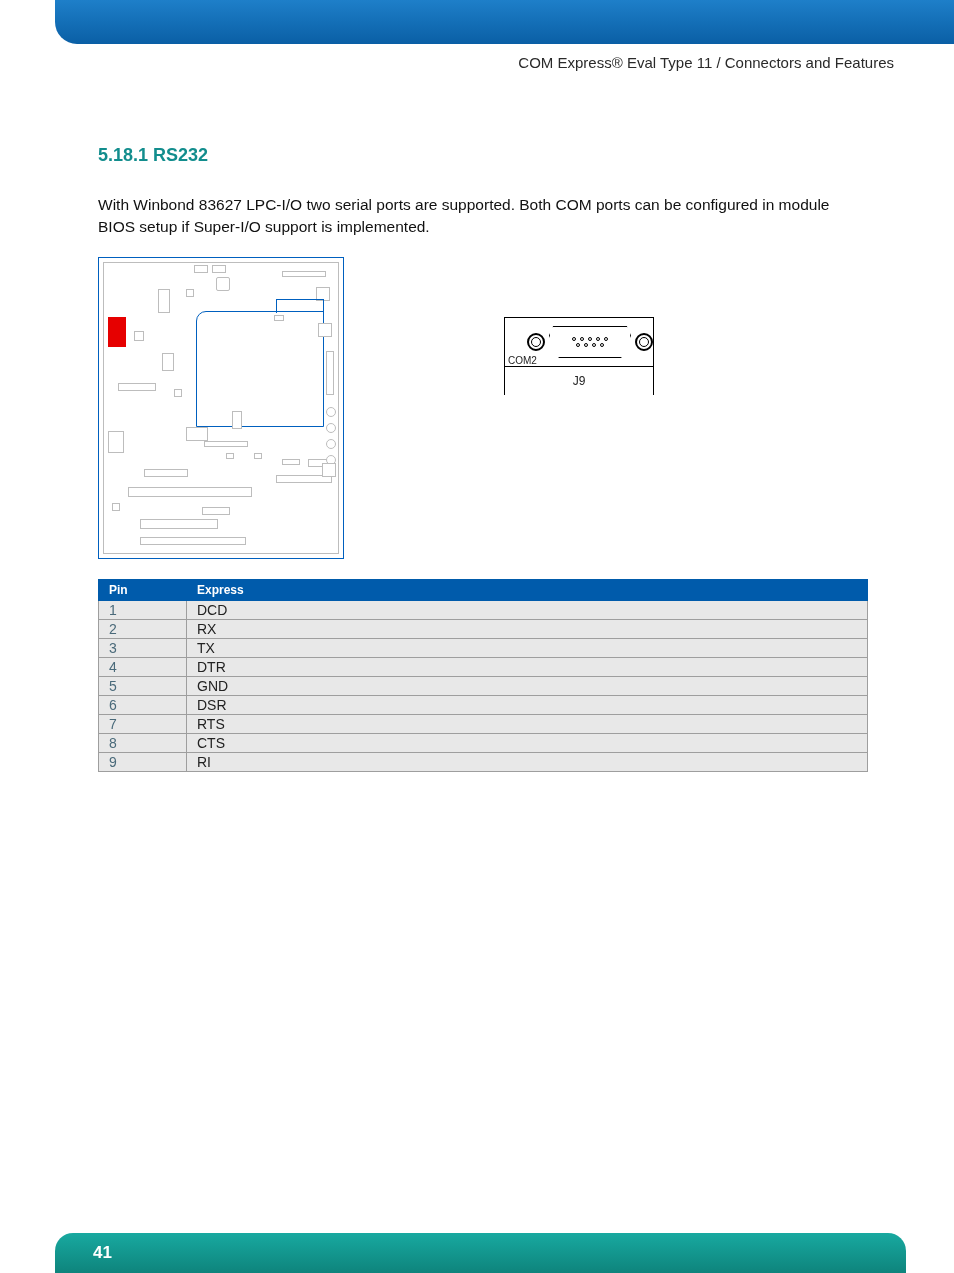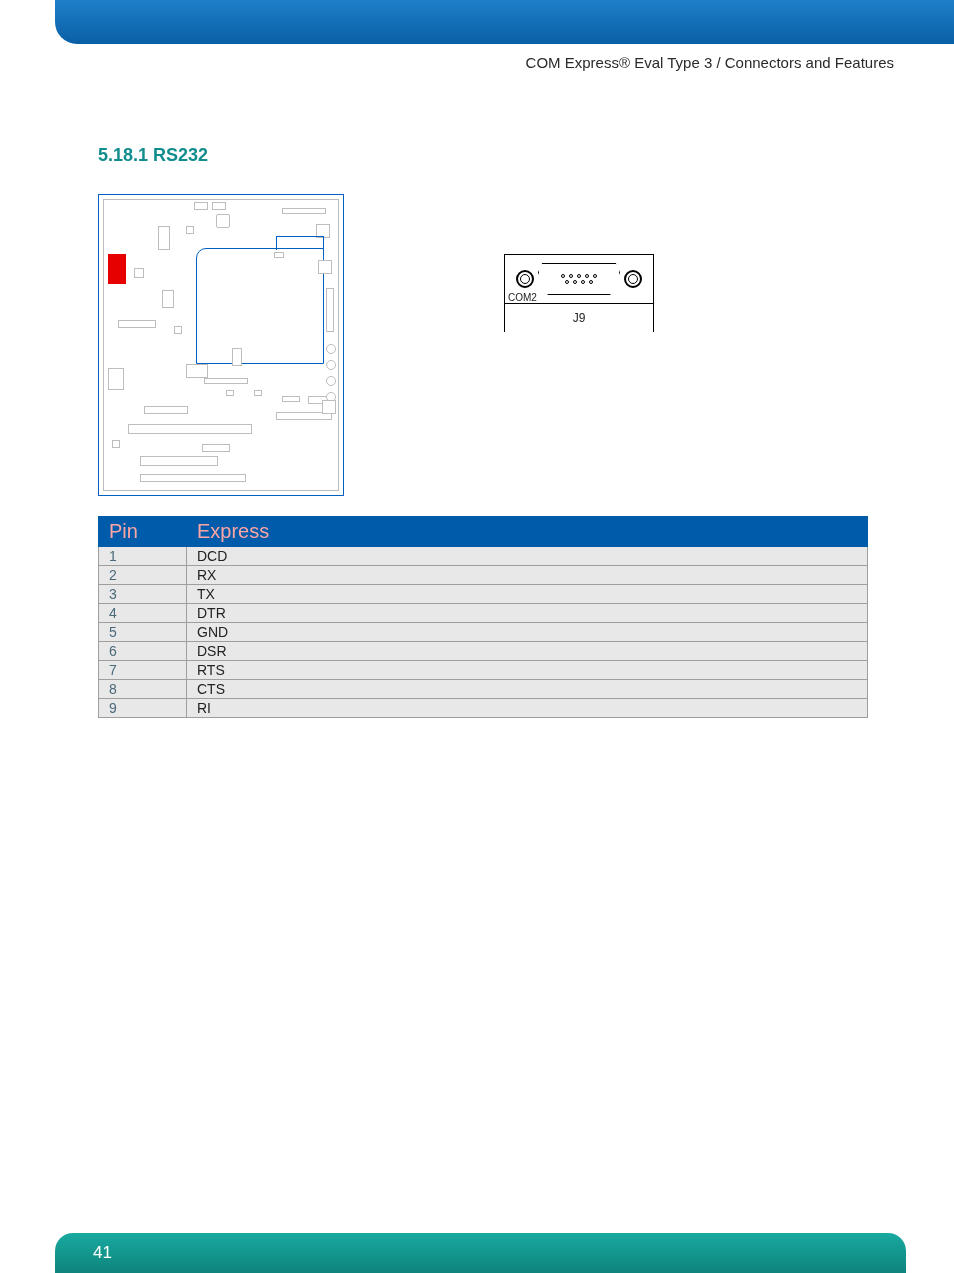--- a/index.html
+++ b/index.html
@@ -80,21 +80,21 @@
   .connector-box {
     width: 150px;
     position: relative;
     margin-top: 60px;
   }
   .db9 {
     border:1.5px solid #000;
     height:50px;
     position:relative;
     background:#fff;
-    display:flex; align-items:center; justify-content:center;
+    display:flex; align-items:center; justify-content:flex-end;
     gap:4px;
   }
   .screw {
     width:18px; height:18px; border:2px solid #000; border-radius:50%; background:#fff;
     display:flex; align-items:center; justify-content:center;
   }
   .screw::after{content:""; width:8px; height:8px; border:1px solid #000; border-radius:50%;}
   .dshell {
     width:82px; height:32px; border:1.5px solid #000; background:#fff; position:relative;
     clip-path: polygon(5% 0, 95% 0, 100% 30%, 88% 100%, 12% 100%, 0 30%);
@@ -110,60 +110,61 @@
     font-size:12px; font-family: Arial;
     background:#fff;
   }
   .pin-table {
     width: 100%;
     border-collapse: collapse;
     margin-top: 4px;
   }
   .pin-table th {
     background: #005bab;
-    color: #fca5a5;
-    font-weight: 400;
+    color: #ffffff;
+    font-weight: 700;
     text-align: left;
     padding: 3px 10px;
-    font-size: 20px;
+    font-size: 12px;
     border: 1px solid #005bab;
   }
   .pin-table th:first-child { width: 88px; }
   .pin-table td {
     border: 1px solid #9e9e9e;
     padding: 1px 10px;
     font-size: 14px;
     background: #e8e8e8;
   }
   .pin-table td:first-child { color: #4a6a7a; width:88px;}
   .footer-bar {
     position:absolute;
     bottom:0; left:55px; right:48px;
     height:40px;
     background: linear-gradient(to bottom, #18a9a0 0%, #0e847c 100%);
     border-top-left-radius: 18px;
     border-top-right-radius: 18px;
     display:flex; align-items:center;
   }
   .page-num {
-    color:#fff; font-weight:400; font-size:17px; margin-left:38px;
+    color:#fff; font-weight:700; font-size:17px; margin-left:38px;
   }
 </style>
 </head>
 <body>
 
 <div class="header-bar"></div>
-<div class="header-text">COM Express® Eval Type 3 / Connectors and Features</div>
+<div class="header-text">COM Express® Eval Type 11 / Connectors and Features</div>
 
 <div class="content">
   <div class="section-title">
     <span>5.18.1</span>
     <span> </span>
     <span>RS232</span>
   </div>
+  <p class="body-text">With Winbond 83627 LPC-I/O two serial ports are supported. Both COM ports can be configured in module BIOS setup if Super-I/O support is implemented.</p>
 
   <div class="diagrams">
 
     <div class="board-box">
       <div class="board-inner">
         <div class="slot" style="left:90px; top:2px; width:14px; height:8px;"></div>
         <div class="slot" style="left:108px; top:2px; width:14px; height:8px;"></div>
         <div class="slot" style="left:178px; top:8px; width:44px; height:6px;"></div>
         <div class="slot" style="left:54px; top:26px; width:12px; height:24px;"></div>
         <div class="slot" style="left:82px; top:26px; width:8px; height:8px;"></div>

